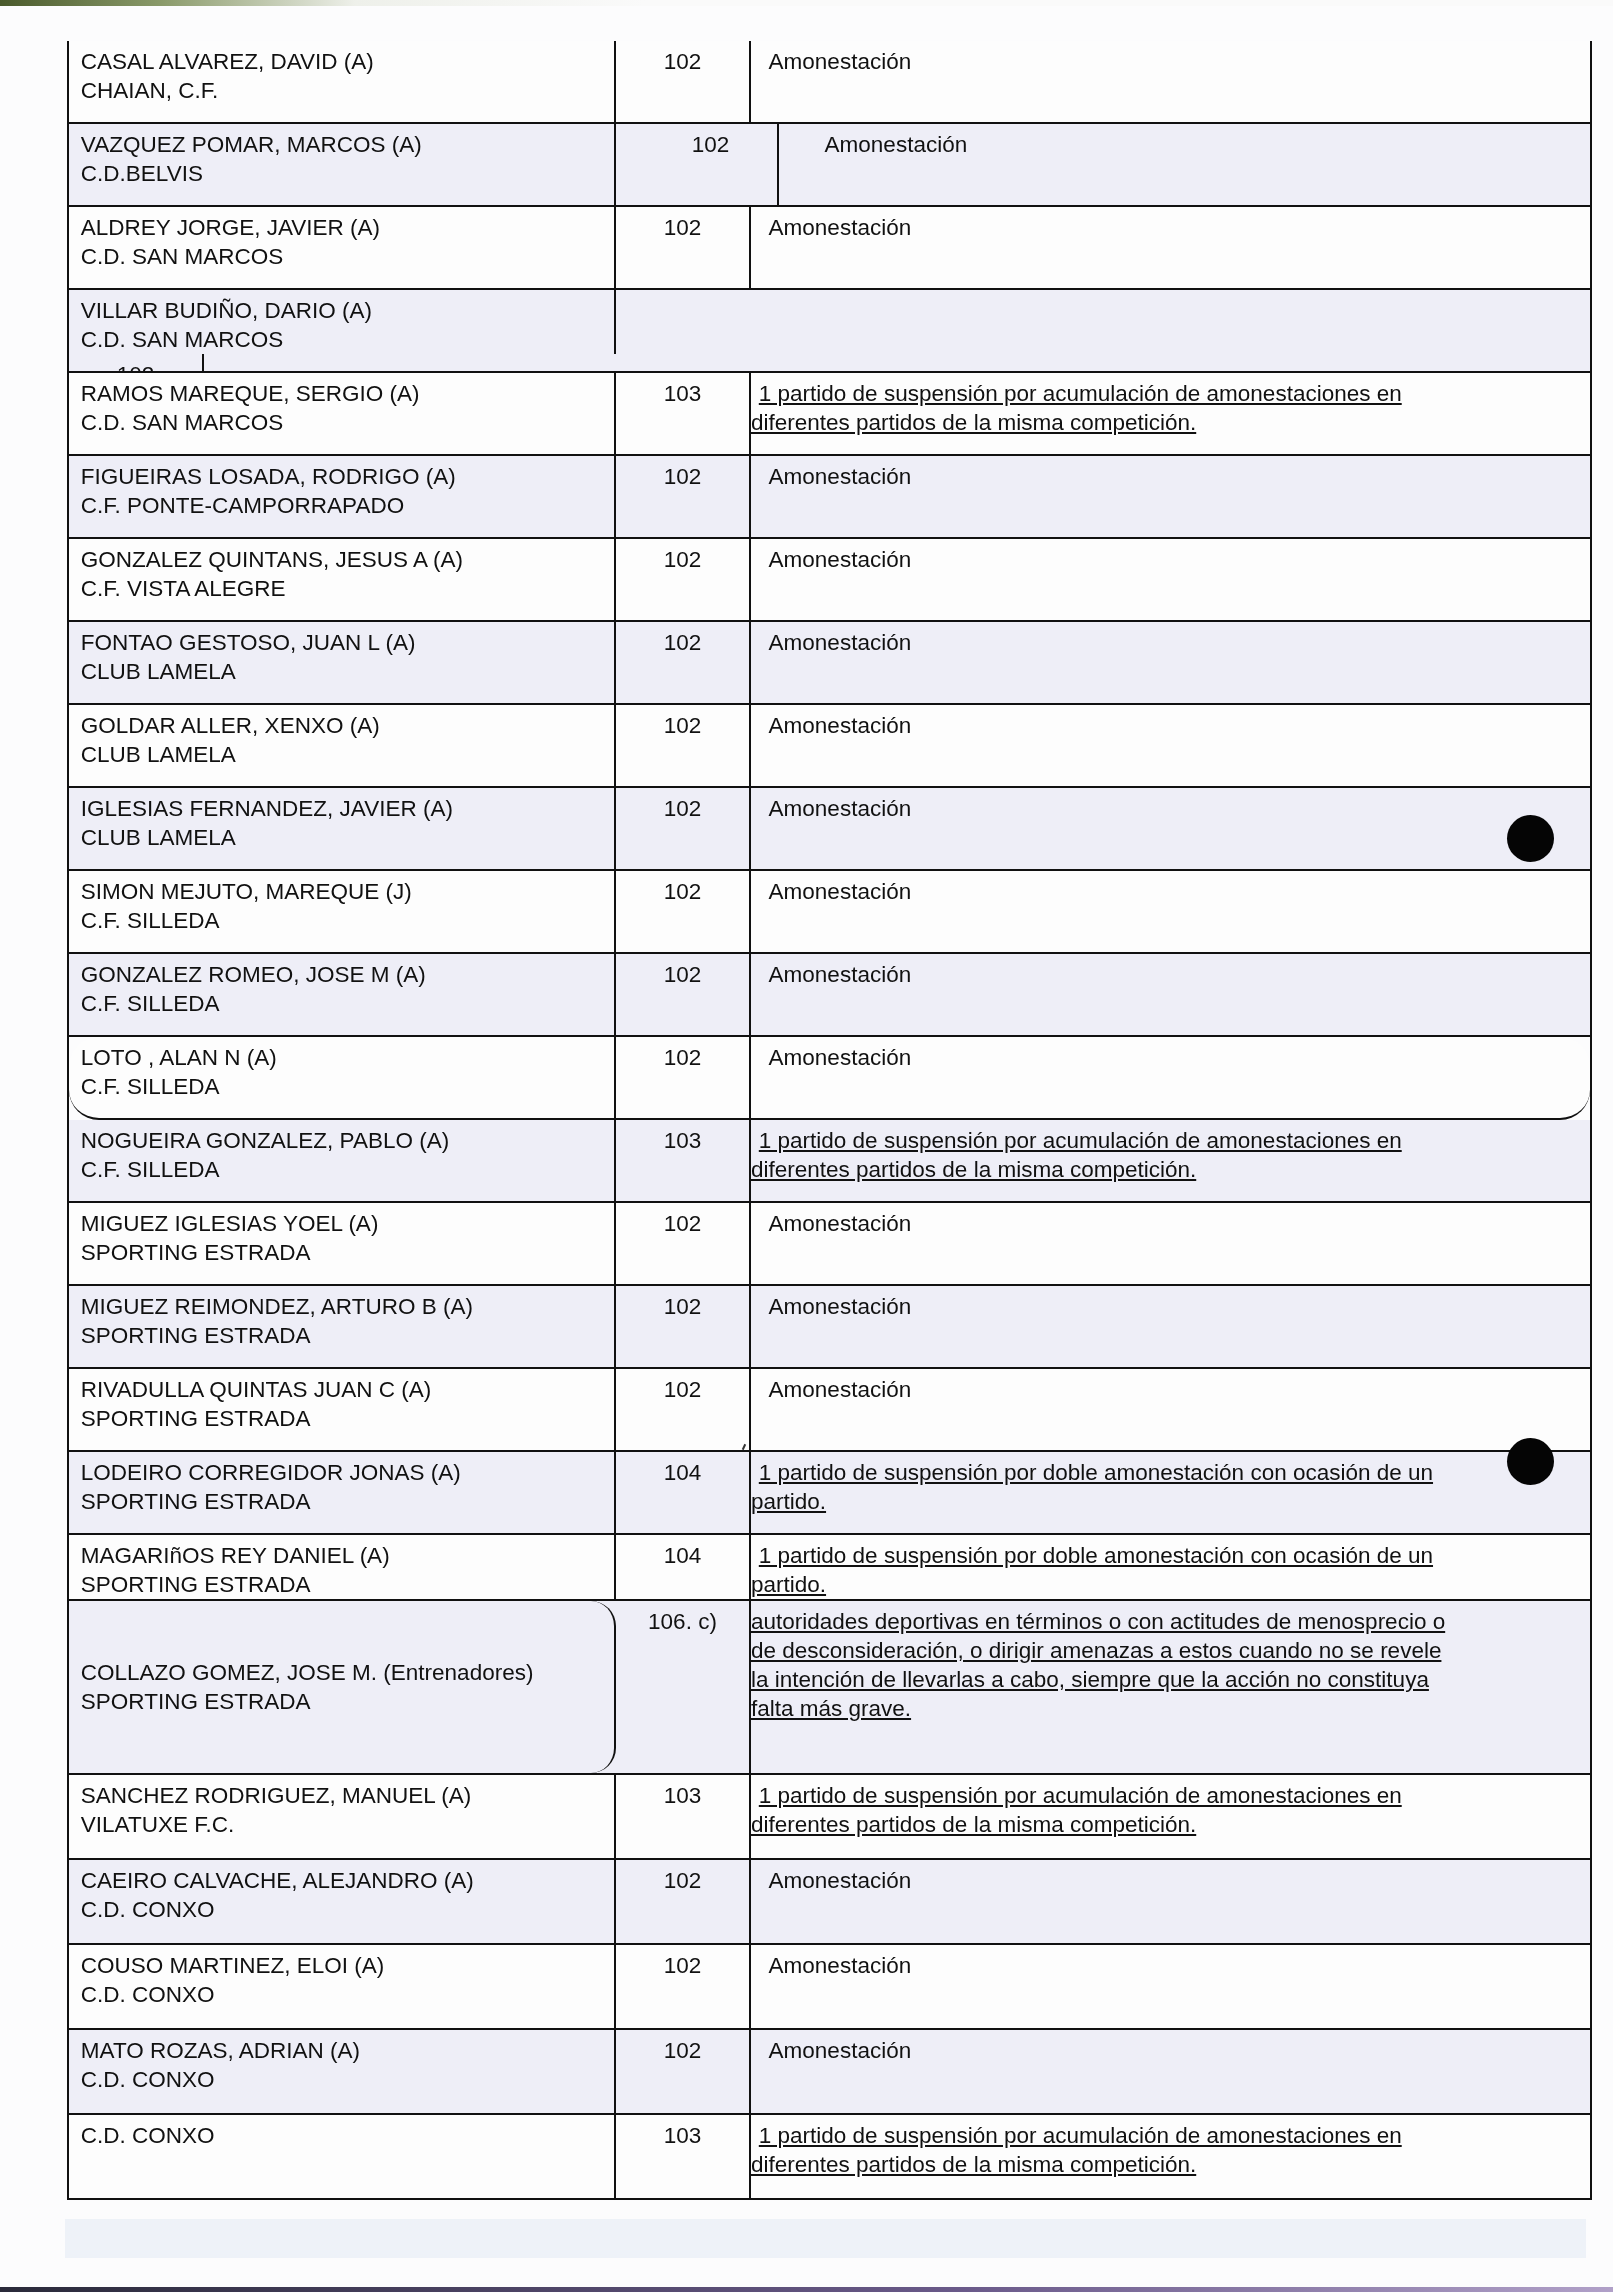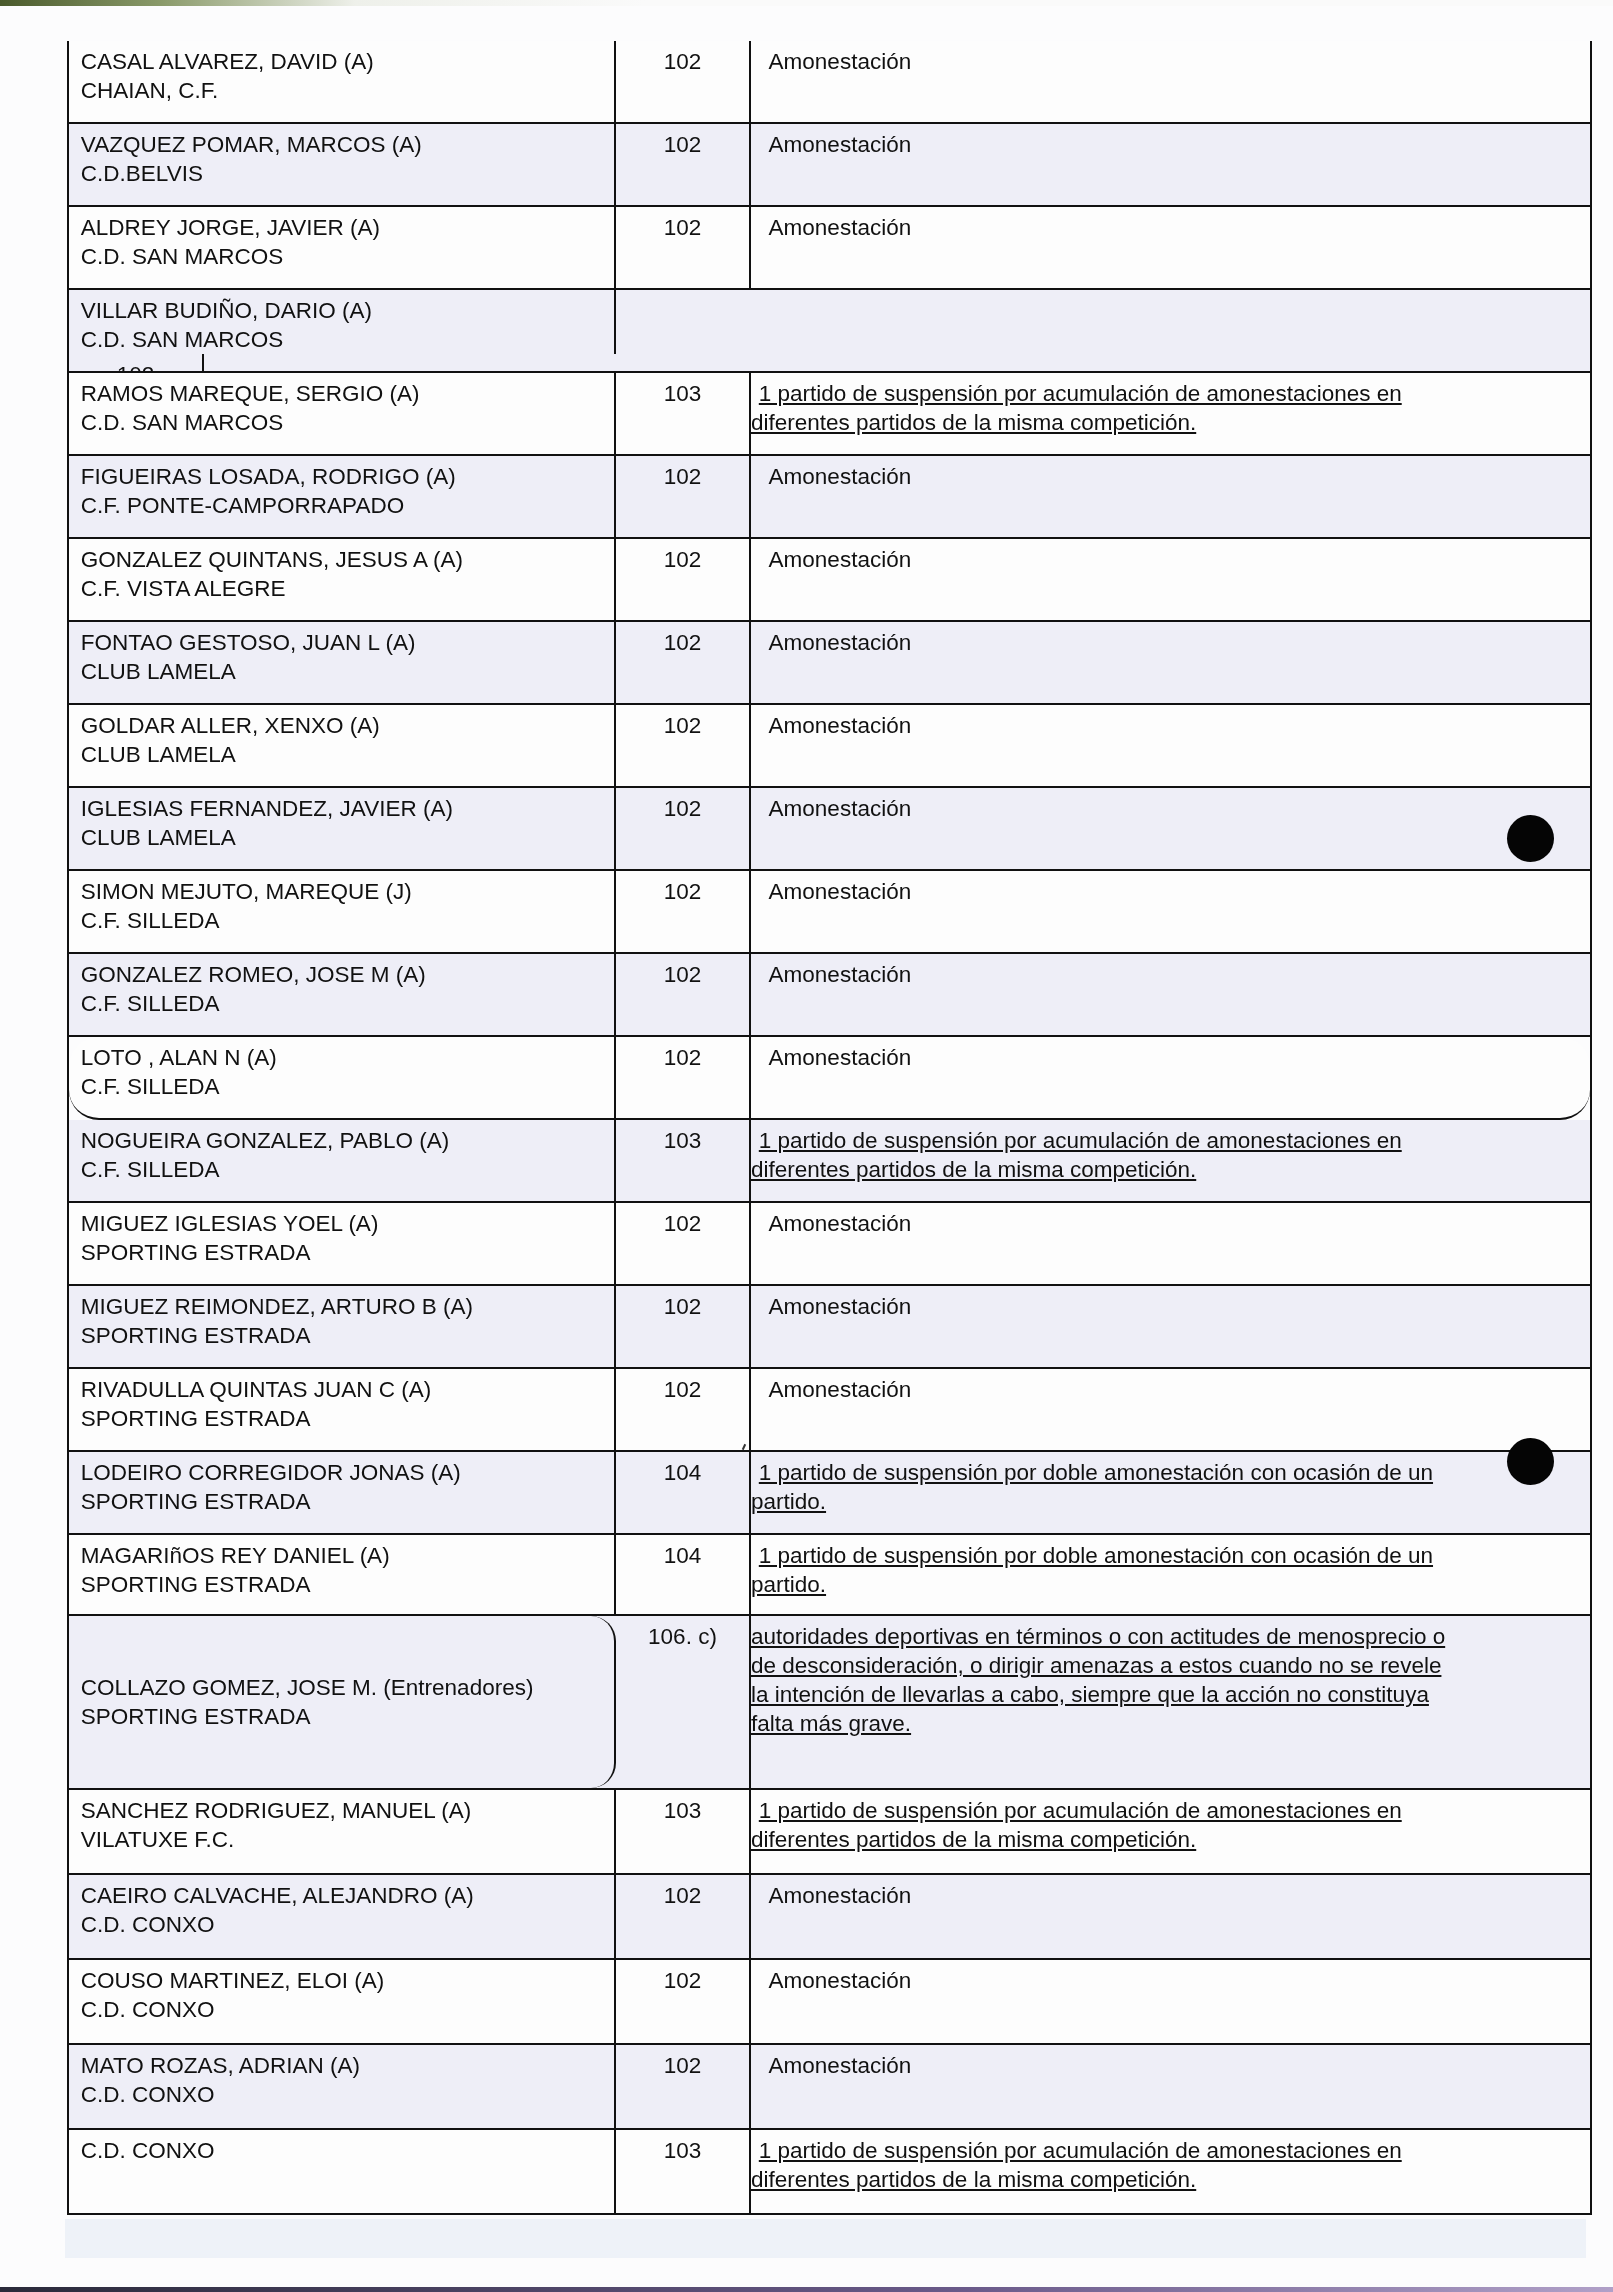--- a/index.html
+++ b/index.html
@@ -57,21 +57,21 @@
 
 <div class="table" id="tbl">
     <div class="row plain" style="height: 83px;">
       <div class="cell c-name">
         <span class="line">CASAL ALVAREZ, DAVID (A)</span>
         <span class="line">CHAIAN, C.F.</span>
       </div>
       <div class="cell c-art">102</div>
       <div class="cell c-sanc">Amonestación</div>
     </div>
-    <div class="row alt" style="height: 83px;">
+    <div class="row alt" style="height: 83px; gap: 28px;">
       <div class="cell c-name">
         <span class="line">VAZQUEZ POMAR, MARCOS (A)</span>
         <span class="line">C.D.BELVIS</span>
       </div>
       <div class="cell c-art">102</div>
       <div class="cell c-sanc">Amonestación</div>
     </div>
     <div class="row plain" style="height: 83px;">
       <div class="cell c-name">
         <span class="line">ALDREY JORGE, JAVIER (A)</span>
@@ -202,21 +202,21 @@
       <div class="cell c-name">
         <span class="line">LODEIRO CORREGIDOR JONAS (A)</span>
         <span class="line">SPORTING ESTRADA</span>
       </div>
       <div class="cell c-art">104</div>
       <div class="cell c-sanc long">
         <span class="line" style="padding-left: 7.8px;">1 partido de suspensión por doble amonestación con ocasión de un</span>
         <span class="line">partido.</span>
       </div>
     </div>
-    <div class="row plain" style="height: 81px;">
+    <div class="row plain" style="height: 66px;">
       <div class="cell c-name">
         <span class="line">MAGARIñOS REY DANIEL (A)</span>
         <span class="line">SPORTING ESTRADA</span>
       </div>
       <div class="cell c-art">104</div>
       <div class="cell c-sanc long">
         <span class="line" style="padding-left: 7.8px;">1 partido de suspensión por doble amonestación con ocasión de un</span>
         <span class="line">partido.</span>
       </div>
     </div>

